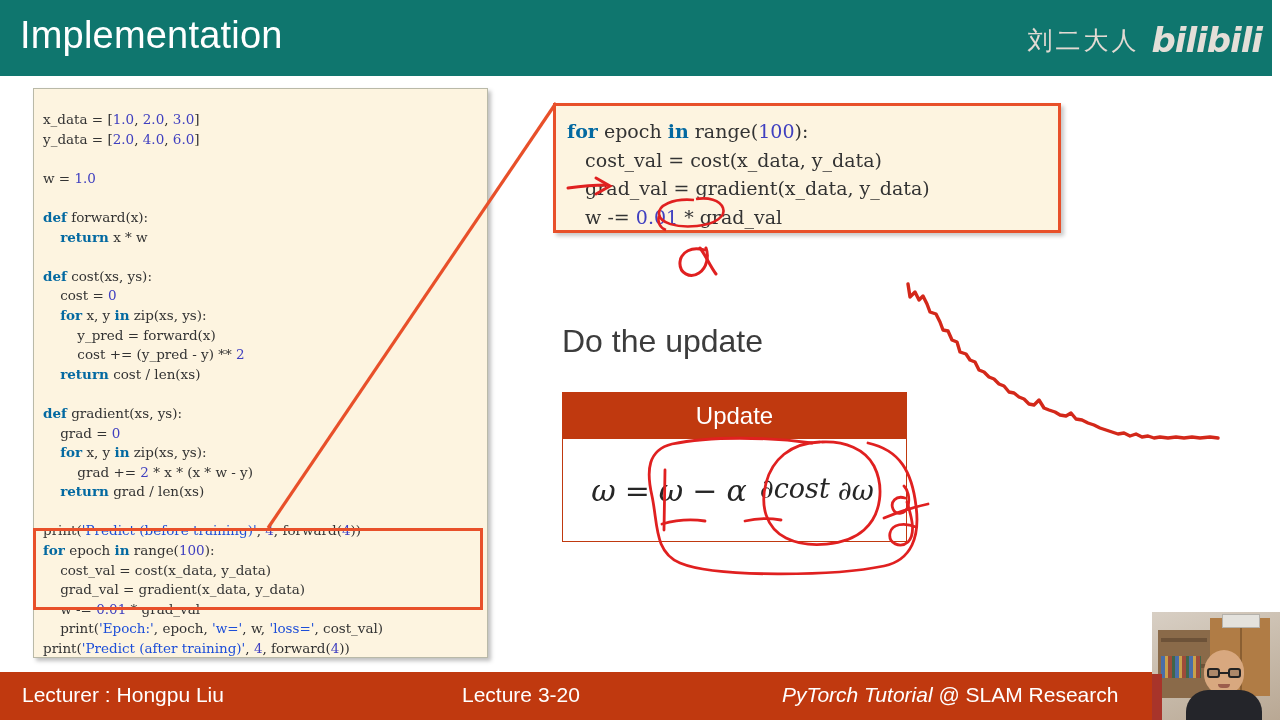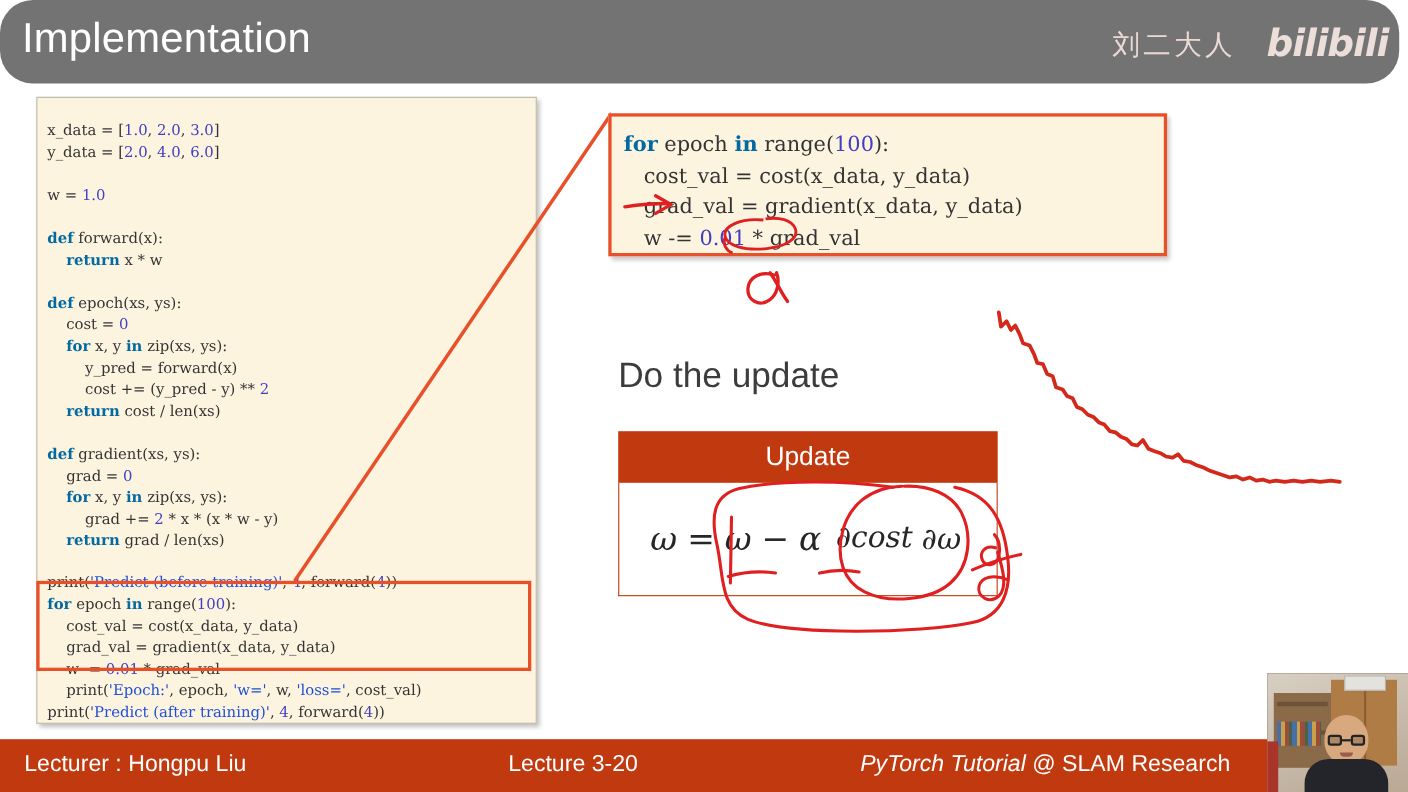--- a/index.html
+++ b/index.html
@@ -4,31 +4,30 @@
 <style>
   html,body{margin:0;padding:0;}
   body{
     width:1280px;height:720px;overflow:hidden;position:relative;
     background:#ffffff;
     font-family:"Liberation Sans",sans-serif;
   }
   
   .header{
     position:absolute;left:0;top:0;width:1272px;height:76px;
-    background:#737373;
-    border-radius:30px;
+    background:#0f766e;
   }
   .header-title{
     position:absolute;left:20px;top:14px;
     font-size:38px;color:#ffffff;letter-spacing:.2px;
     font-family:"Liberation Sans",sans-serif;font-weight:400;
   }
   .brand{
     position:absolute;right:10px;top:20px;
-    display:flex;align-items:center;gap:28px;
+    display:flex;align-items:center;gap:12px;
     opacity:.92;
   }
   .brand-cn{
     font-size:25px;color:#f6e3dc;letter-spacing:3px;
     font-family:"DejaVu Sans",sans-serif;
   }
   .brand-bili{
     font-size:34px;color:#f7e8e2;font-weight:700;font-style:italic;
     letter-spacing:-1px;font-family:"DejaVu Sans",sans-serif;
   }
@@ -158,21 +157,21 @@
 
 <div class="code-panel">
   <div class="code"><span class="op">x_data = </span><span class="op">[</span><span class="num">1.0</span><span class="op">, </span><span class="num">2.0</span><span class="op">, </span><span class="num">3.0</span><span class="op">]</span>
 <span class="op">y_data = [</span><span class="num">2.0</span><span class="op">, </span><span class="num">4.0</span><span class="op">, </span><span class="num">6.0</span><span class="op">]</span>
 
 <span class="op">w = </span><span class="num">1.0</span>
 
 <span class="kw">def</span><span class="op"> forward(x):</span>
 <span class="op">    </span><span class="kw">return</span><span class="op"> x * w</span>
 
-<span class="kw">def</span><span class="op"> epoch(xs, ys):</span>
+<span class="kw">def</span><span class="op"> cost(xs, ys):</span>
 <span class="op">    cost = </span><span class="num">0</span>
 <span class="op">    </span><span class="kw">for</span><span class="op"> x, y </span><span class="kw">in</span><span class="op"> zip(xs, ys):</span>
 <span class="op">        y_pred = forward(x)</span>
 <span class="op">        cost += (y_pred - y) ** </span><span class="num">2</span>
 <span class="op">    </span><span class="kw">return</span><span class="op"> cost / len(xs)</span>
 
 <span class="kw">def</span><span class="op"> gradient(xs, ys):</span>
 <span class="op">    grad = </span><span class="num">0</span>
 <span class="op">    </span><span class="kw">for</span><span class="op"> x, y </span><span class="kw">in</span><span class="op"> zip(xs, ys):</span>
 <span class="op">        grad += </span><span class="num">2</span><span class="op"> * x * (x * w - y)</span>

